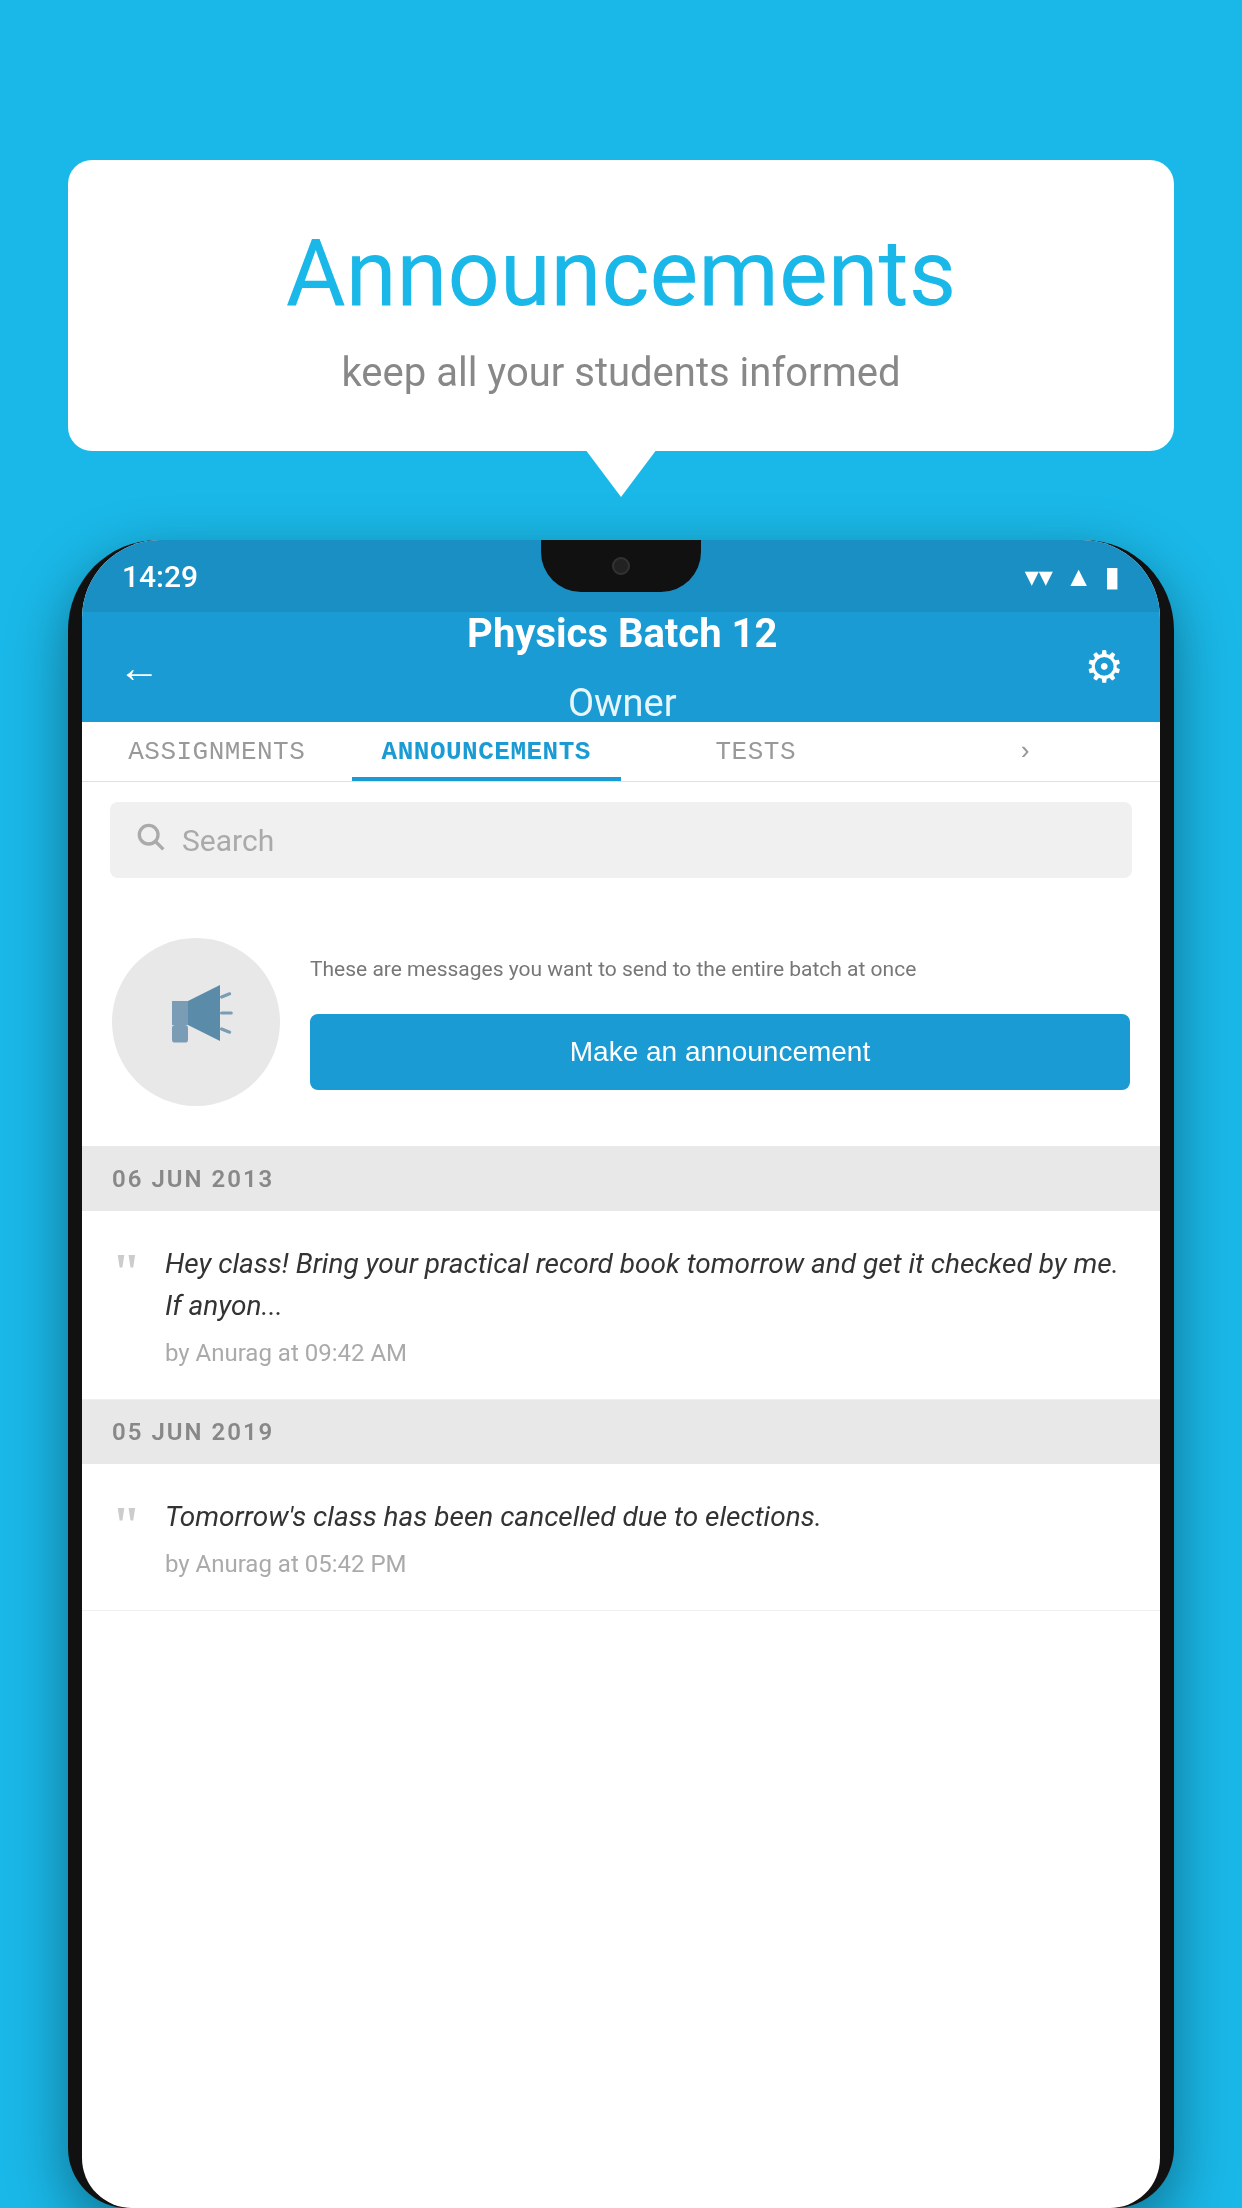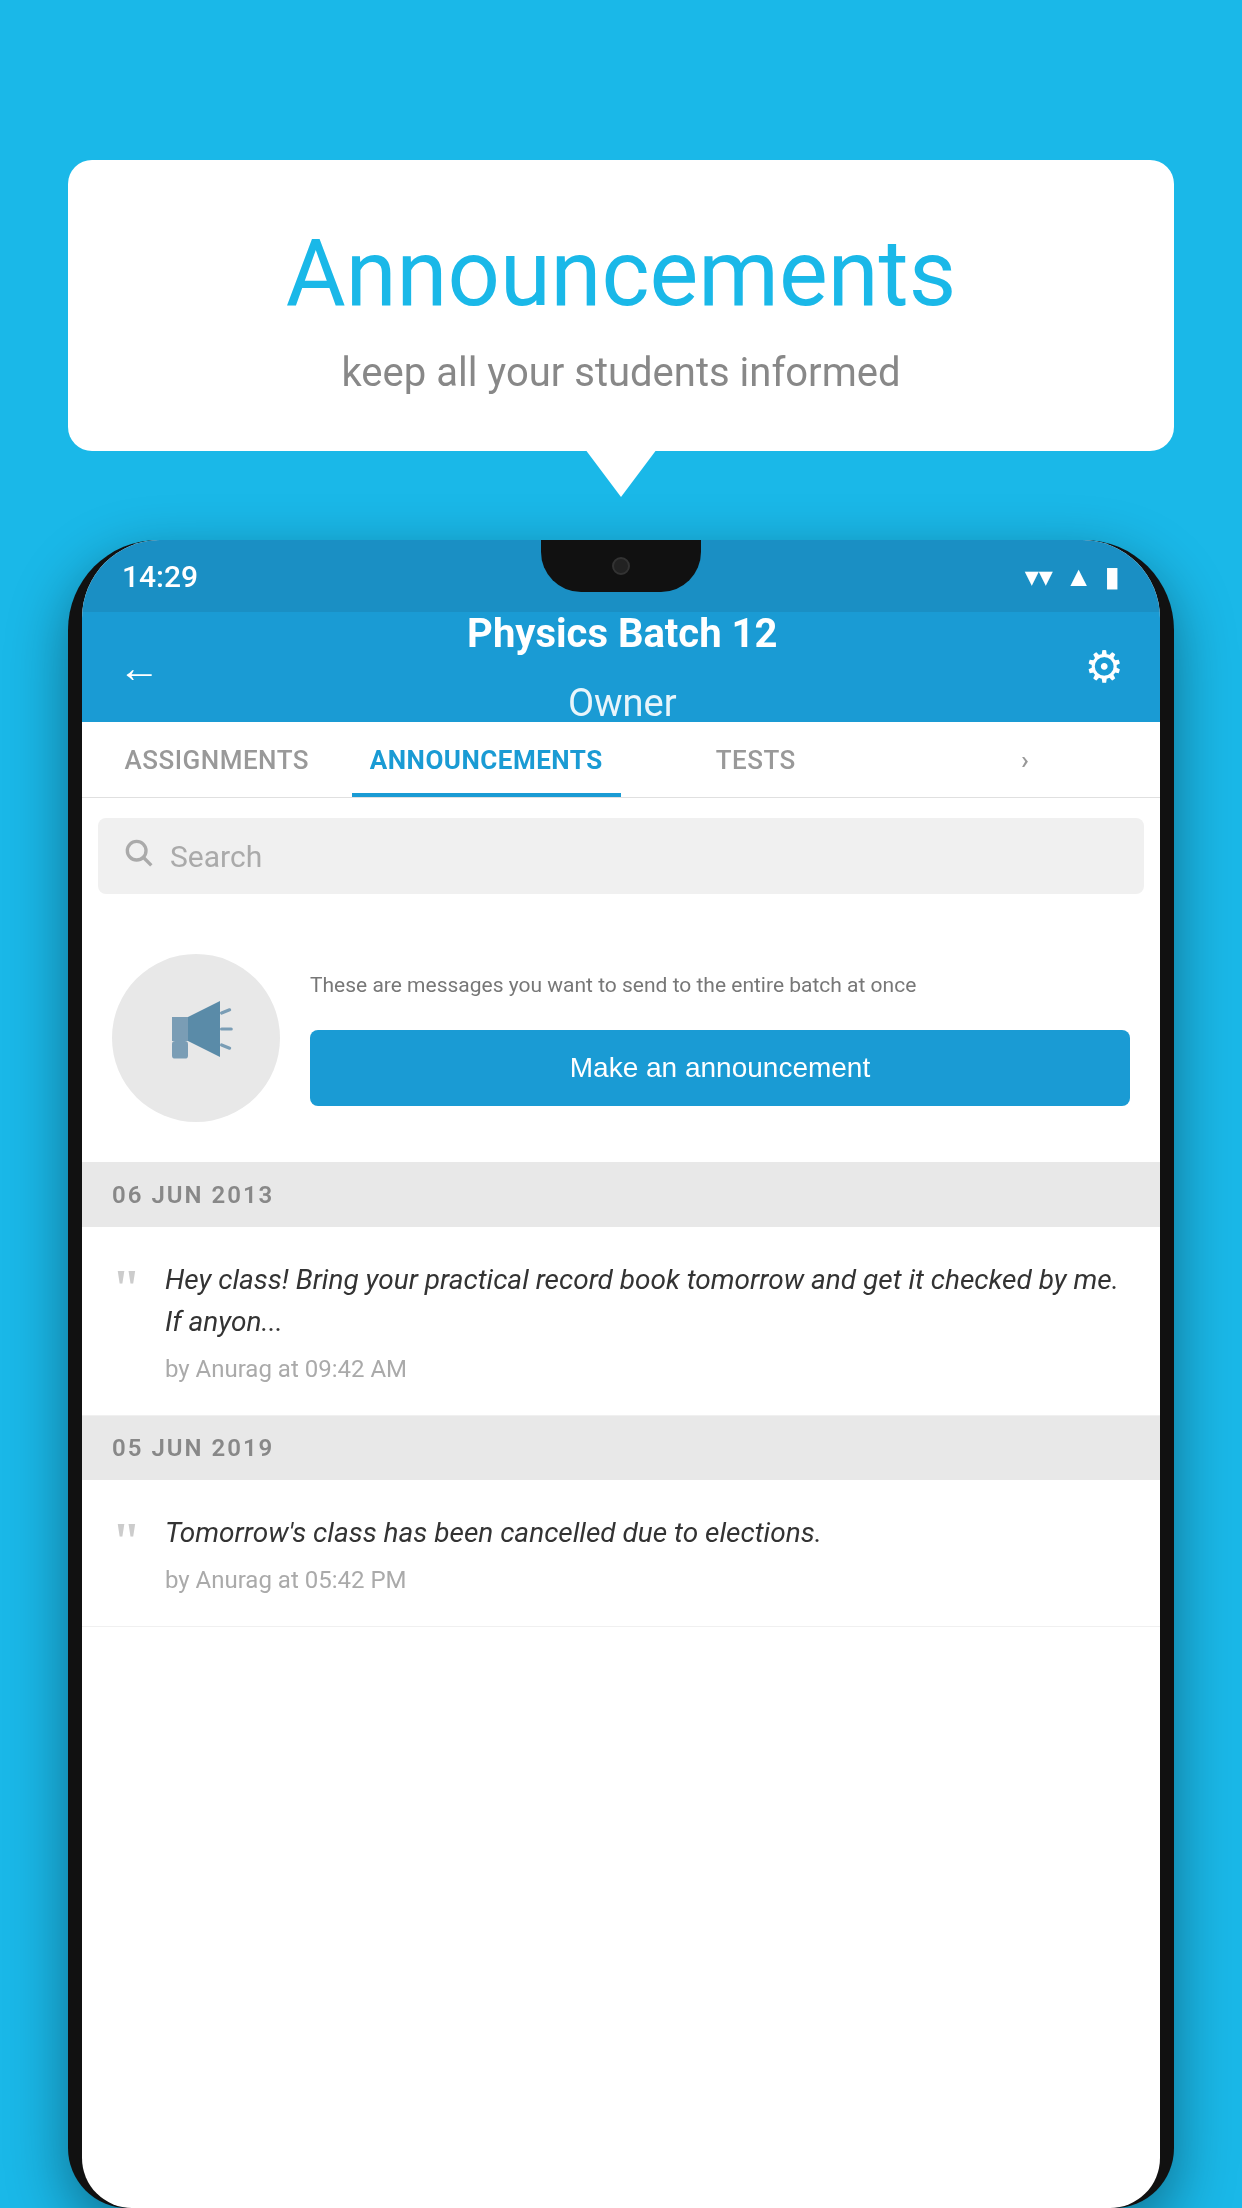--- a/index.html
+++ b/index.html
@@ -162,21 +162,22 @@
       color: white;
       font-size: 44px;
       cursor: pointer;
     }
 
     
     .tabs {
       background: white;
       display: flex;
       border-bottom: 1px solid #e0e0e0;
-      height: 76px;
+      height: 60px;
+      font-family: Liberation Mono, monospace;
     }
 
     .tab {
       flex: 1;
       display: flex;
       align-items: center;
       justify-content: center;
       font-size: 26px;
       font-weight: 500;
       color: #999;
@@ -196,21 +197,21 @@
       bottom: 0;
       left: 0;
       right: 0;
       height: 4px;
       background: #1a9bd4;
     }
 
     
     .search-container {
       background: white;
-      padding: 20px 16px;
+      padding: 20px 28px;
     }
 
     .search-bar {
       background: #f0f0f0;
       border-radius: 8px;
       display: flex;
       align-items: center;
       padding: 18px 24px;
       gap: 16px;
     }

